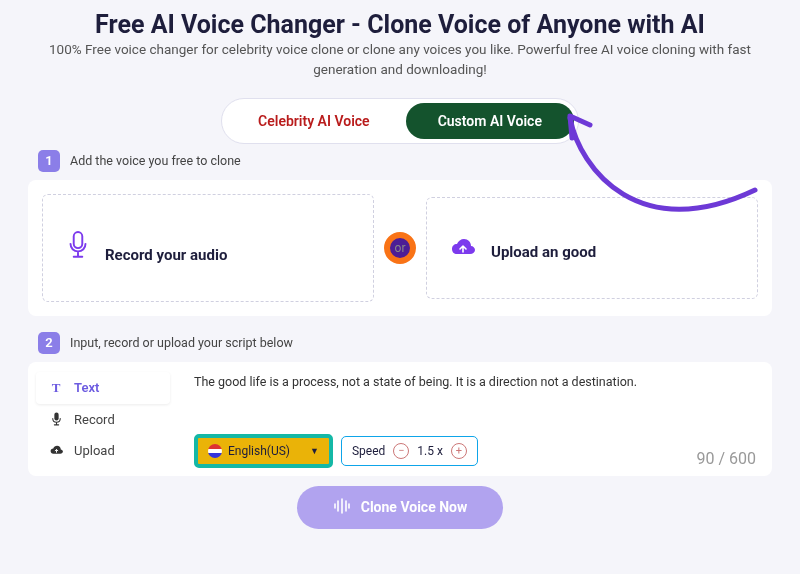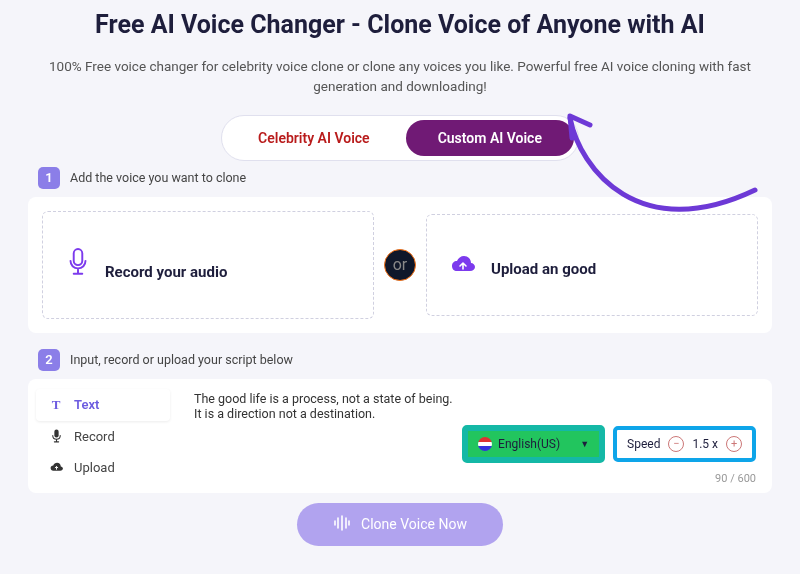--- a/index.html
+++ b/index.html
@@ -1,67 +1,67 @@
 <!DOCTYPE html>
 <html><head>
 <meta charset="utf-8">
 <style>
 *{margin:0;padding:0;box-sizing:border-box;font-family:-apple-system,BlinkMacSystemFont,'Segoe UI',Roboto,sans-serif}
 body{background:#f5f5fa;color:#1e1e3c;width:800px;height:574px;overflow:hidden;position:relative}
 .header{text-align:center;padding:10px 20px 8px}
-.title{font-size:25px;font-weight:700;color:#1e1e3c;margin-bottom:17px}
+.title{font-size:25px;font-weight:700;color:#1e1e3c;margin-bottom:0}
 .subtitle{font-size:13.5px;color:#555;line-height:1.5;max-width:760px;margin:0 auto}
 .tabs{display:flex;justify-content:center;margin:10px 0 6px}
 .tab-wrap{background:#fff;border:1px solid #e0e0ee;border-radius:26px;padding:4px;display:flex;gap:4px}
 .tab{padding:10px 32px;border-radius:22px;font-size:14px;font-weight:600;cursor:pointer;color:#b91c1c;background:transparent;border:none}
-.tab.active{background:#701a75;color:#fff}
+.tab.active{background:#14532d;color:#fff}
 .step-label{display:flex;align-items:center;gap:10px;margin:2px 0 8px 38px}
 .step-num{width:22px;height:22px;background:#8b7ee8;color:#fff;border-radius:5px;display:flex;align-items:center;justify-content:center;font-size:13px;font-weight:600}
 .step-text{font-size:12.5px;color:#444}
 .step1-card{background:#fff;border-radius:8px;margin:0 28px;padding:14px;display:flex;gap:10px;align-items:center;position:relative}
 .opt{flex:1;border:1.5px dashed #d0d0e0;border-radius:6px;padding:34px 22px;display:flex;gap:14px;align-items:flex-end;cursor:pointer}
 .opt-icon{font-size:26px;color:#7c3aed;flex-shrink:0;margin-top:2px}
 .opt-title{font-size:15px;font-weight:700;color:#1e1e3c;margin-bottom:3px}
 .opt-desc{font-size:11.5px;color:#777;line-height:1.4}
-.or-sep{width:32px;height:32px;border:1px solid #f97316;border-radius:50%;display:flex;align-items:center;justify-content:center;font-size:16px;color:#888;background:#0f172a;flex-shrink:0}
+.or-sep{width:32px;height:32px;border:6px solid #f97316;border-radius:50%;display:flex;align-items:center;justify-content:center;font-size:12px;color:#888;background:#4c1d95;flex-shrink:0}
 .step2-card{background:#fff;border-radius:8px;margin:8px 28px 0;padding:0;display:flex}
 .inp-tabs{width:150px;display:flex;flex-direction:column;padding:10px 8px}
 .inp-tab{display:flex;align-items:center;gap:10px;padding:8px 12px;font-size:13px;cursor:pointer;border-radius:4px;color:#444}
 .inp-tab.active{color:#6d5ce0;font-weight:600;box-shadow:0 1px 3px rgba(0,0,0,0.08);background:#fff}
 .inp-tab-icon{width:16px;display:inline-flex;justify-content:center}
-.inp-main{flex:1;padding:12px 16px 8px;position:relative;display:flex;flex-direction:row}
+.inp-main{flex:1;padding:12px 16px 8px;position:relative;display:flex;flex-direction:column}
 .script-text{font-size:12.5px;color:#333;flex:1}
 .controls{display:flex;gap:8px;margin-top:12px;align-items:center}
-.dd{display:flex;align-items:center;gap:6px;background:#22c55e;border:6px solid #14b8a6;border-radius:5px;padding:6px 10px;font-size:12px;cursor:pointer}
-.speed-box{display:flex;align-items:center;gap:8px;border:4px solid #0ea5e9;border-radius:5px;padding:6px 10px;font-size:12px}
+.dd{display:flex;align-items:center;gap:6px;background:#eab308;border:4px solid #14b8a6;border-radius:5px;padding:6px 10px;font-size:12px;cursor:pointer}
+.speed-box{display:flex;align-items:center;gap:8px;border:1px solid #0ea5e9;border-radius:5px;padding:6px 10px;font-size:12px}
 .speed-btn{width:16px;height:16px;border:1.5px solid #c77;border-radius:50%;display:flex;align-items:center;justify-content:center;font-size:11px;color:#c77;cursor:pointer;line-height:1}
-.counter{position:absolute;right:16px;bottom:8px;font-size:11px;color:#999}
+.counter{position:absolute;right:16px;bottom:8px;font-size:16px;color:#999}
 .cta{display:flex;justify-content:center;margin-top:10px}
-.cta-btn{background:#b1a3ef;color:#fff;border:none;border-radius:24px;padding:12px 36px;font-size:14px;font-weight:400;cursor:pointer;display:flex;align-items:center;gap:10px}
+.cta-btn{background:#b1a3ef;color:#fff;border:none;border-radius:24px;padding:12px 36px;font-size:14px;font-weight:700;cursor:pointer;display:flex;align-items:center;gap:10px}
 .arrow-svg{position:absolute;top:110px;left:540px;pointer-events:none;z-index:5}
 .flag{width:14px;height:14px;border-radius:50%;background:linear-gradient(#d33 33%,#fff 33% 66%,#33d 66%);display:inline-block}
 </style>
 </head>
 <body>
 
 <div class="header">
   <h1 class="title">Free AI Voice Changer - Clone Voice of Anyone with AI</h1>
   <p class="subtitle">100% Free voice changer for celebrity voice clone or clone any voices you like. Powerful free AI voice cloning with fast generation and downloading!</p>
 </div>
 
 <div class="tabs">
   <div class="tab-wrap">
     <button class="tab">Celebrity AI Voice</button>
     <button class="tab active">Custom AI Voice</button>
   </div>
 </div>
 
 <div class="step-label">
   <span class="step-num">1</span>
-  <span class="step-text">Add the voice you want to clone</span>
+  <span class="step-text">Add the voice you free to clone</span>
 </div>
 
 <div class="step1-card">
   <div class="opt">
     <span class="opt-icon">
       <svg width="26" height="30" viewBox="0 0 24 28" fill="none">
           <rect x="8" y="1" width="8" height="15" rx="4" stroke="#7c3aed" stroke-width="1.8"></rect>
           <path d="M5 12c0 4 3 7 7 7s7-3 7-7M12 19v5M8 24h8" stroke="#7c3aed" stroke-width="1.8" stroke-linecap="round"></path>
         </svg>
     </span>

